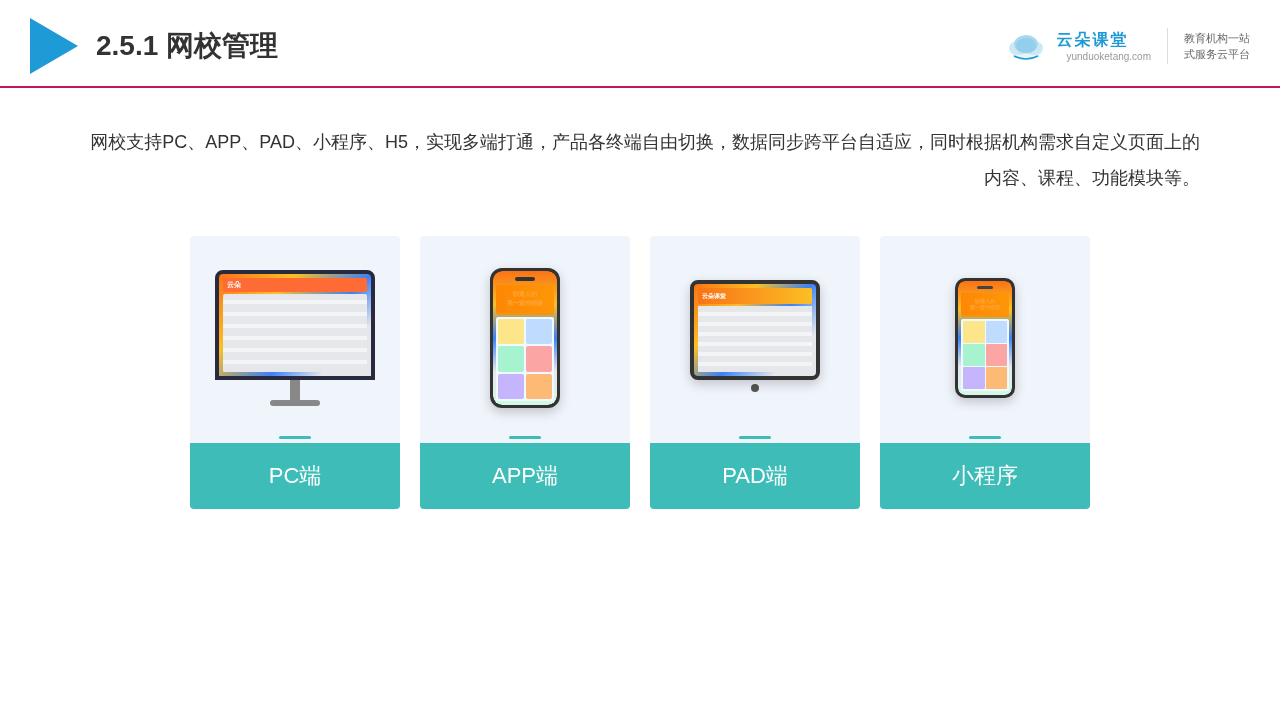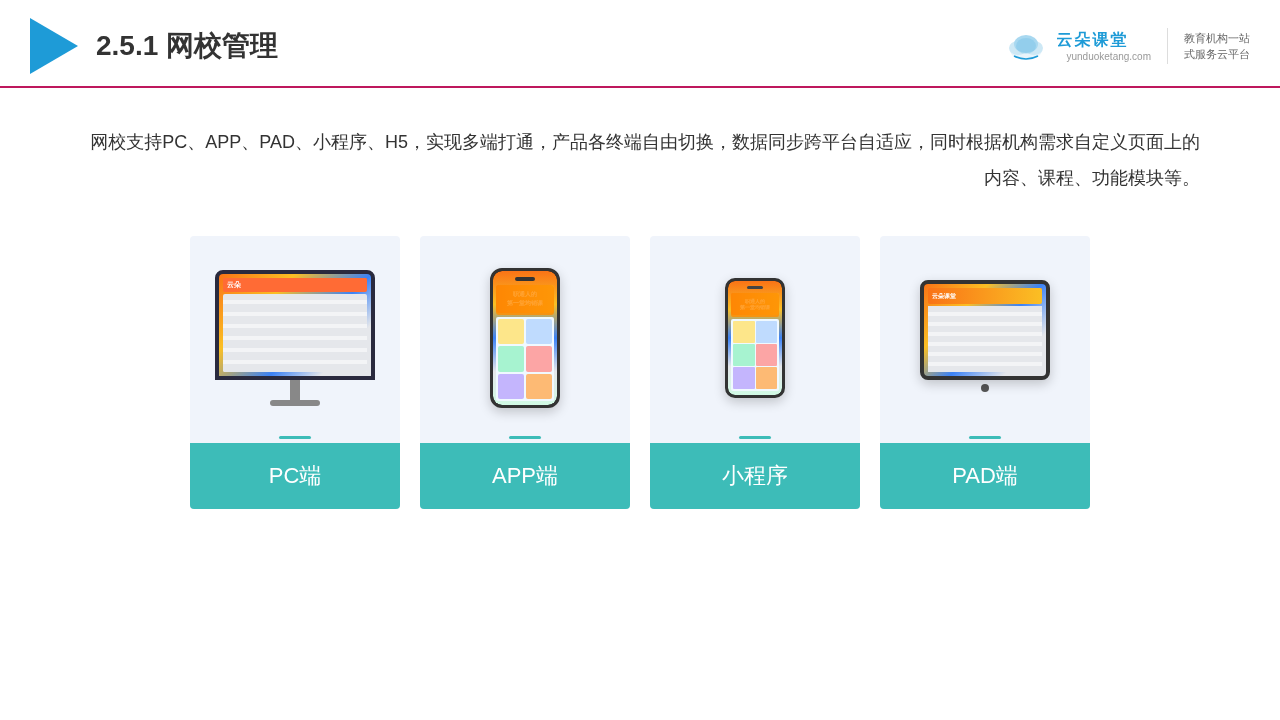--- a/index.html
+++ b/index.html
@@ -390,20 +390,47 @@
           </div>
         </div>
       </div>
     </div>
     <div class="divider"></div>
     <div class="card-label">APP端</div>
   </div>
 
   <div class="card">
     <div class="card-image-area">
+      <div class="device-tablet">
+        <div class="tablet">
+          <div class="tablet-screen">
+            <div style="position:absolute;top:4px;left:4px;right:4px;height:16px;background:linear-gradient(90deg,#f97316,#fbbf24);border-radius:2px;display:flex;align-items:center;padding:0 4px;">
+              <span style="color:white;font-size:6px;font-weight:bold;">云朵课堂</span>
+            </div>
+            <div style="position:absolute;top:24px;left:4px;right:4px;bottom:4px;background:#f0f9ff;border-radius:2px;overflow:hidden;">
+              <div style="display:grid;grid-template-columns:1fr 1fr 1fr;gap:2px;padding:2px;height:100%;">
+                <div style="background:#fde68a;border-radius:1px;"></div>
+                <div style="background:#bfdbfe;border-radius:1px;"></div>
+                <div style="background:#a7f3d0;border-radius:1px;"></div>
+                <div style="background:#fca5a5;border-radius:1px;"></div>
+                <div style="background:#c4b5fd;border-radius:1px;"></div>
+                <div style="background:#fdba74;border-radius:1px;"></div>
+              </div>
+            </div>
+          </div>
+        </div>
+        <div class="tablet-home"></div>
+      </div>
+    </div>
+    <div class="divider"></div>
+    <div class="card-label">PAD端</div>
+  </div>
+
+  <div class="card">
+    <div class="card-image-area">
       <div class="device-phone">
         <div class="phone-mini">
           <div class="phone-mini-screen">
             <div style="position:absolute;top:12px;left:3px;right:3px;height:22px;background:linear-gradient(90deg,#f97316,#fbbf24);border-radius:2px;display:flex;align-items:center;justify-content:center;">
               <span style="color:white;font-size:5px;font-weight:bold;text-align:center;">职通人的<br>第一堂均销课</span>
             </div>
             <div style="position:absolute;top:38px;left:3px;right:3px;bottom:4px;background:#f0f9ff;border-radius:2px;overflow:hidden;">
               <div style="display:grid;grid-template-columns:1fr 1fr;gap:1px;padding:2px;height:100%;">
                 <div style="background:#fde68a;border-radius:1px;"></div>
                 <div style="background:#bfdbfe;border-radius:1px;"></div>
@@ -414,41 +441,14 @@
               </div>
             </div>
           </div>
         </div>
       </div>
     </div>
     <div class="divider"></div>
     <div class="card-label">小程序</div>
   </div>
 
-  <div class="card">
-    <div class="card-image-area">
-      <div class="device-tablet">
-        <div class="tablet">
-          <div class="tablet-screen">
-            <div style="position:absolute;top:4px;left:4px;right:4px;height:16px;background:linear-gradient(90deg,#f97316,#fbbf24);border-radius:2px;display:flex;align-items:center;padding:0 4px;">
-              <span style="color:white;font-size:6px;font-weight:bold;">云朵课堂</span>
-            </div>
-            <div style="position:absolute;top:24px;left:4px;right:4px;bottom:4px;background:#f0f9ff;border-radius:2px;overflow:hidden;">
-              <div style="display:grid;grid-template-columns:1fr 1fr 1fr;gap:2px;padding:2px;height:100%;">
-                <div style="background:#fde68a;border-radius:1px;"></div>
-                <div style="background:#bfdbfe;border-radius:1px;"></div>
-                <div style="background:#a7f3d0;border-radius:1px;"></div>
-                <div style="background:#fca5a5;border-radius:1px;"></div>
-                <div style="background:#c4b5fd;border-radius:1px;"></div>
-                <div style="background:#fdba74;border-radius:1px;"></div>
-              </div>
-            </div>
-          </div>
-        </div>
-        <div class="tablet-home"></div>
-      </div>
-    </div>
-    <div class="divider"></div>
-    <div class="card-label">PAD端</div>
-  </div>
-
 
 </div>
 
 </body></html>

